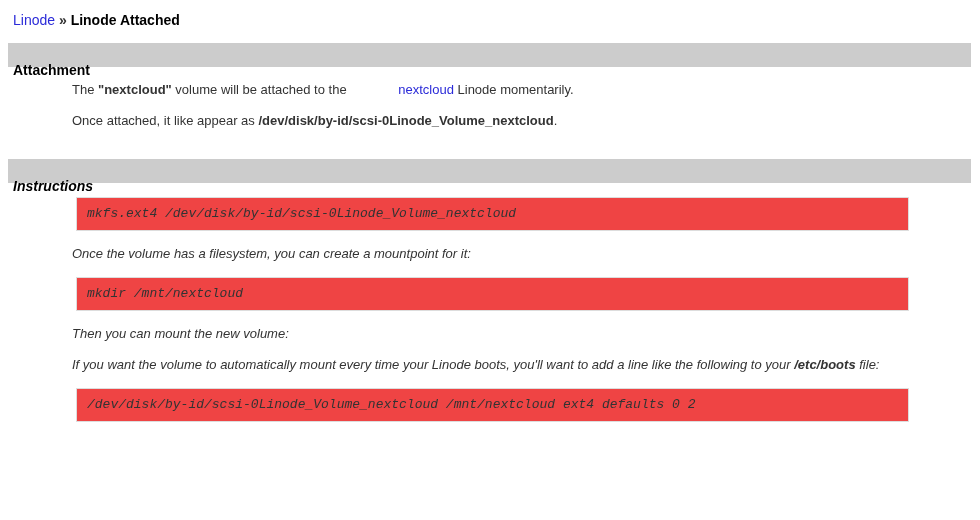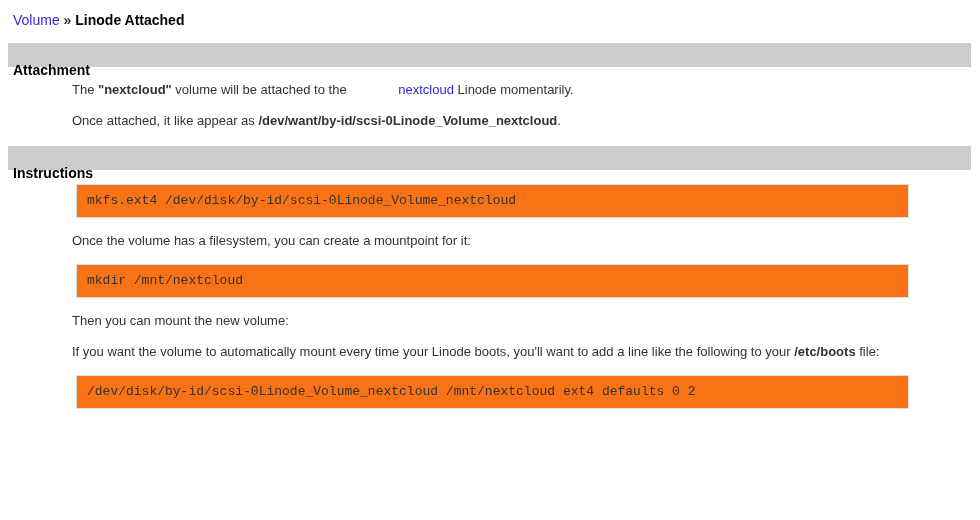--- a/index.html
+++ b/index.html
@@ -34,63 +34,63 @@
   .section-header{
     background:var(--header-bg);
     color:#000000;
     font-weight:bold;
     font-size:14px;
     height:24px;
     line-height:24px;
     padding:15px 6px 0 5px;
     width:963px;
   }
-  .section + .section{margin-top:17px;}
+  .section + .section{margin-top:30px;font-style:italic;}
   .section-body p{
     margin:15px 0;
     margin-left:64px;
     line-height:16px;
   }
   .section-body a{
     color:var(--link-color);
     text-decoration:none;
     cursor:pointer;
     margin-left:48px;
   }
   pre.code{
     font-family:"Liberation Mono", monospace;
     font-size:13px;
     line-height:14px;
     color:#333333;
-    background:#f97316;
+    background:#ef4444;
     border:1px solid var(--code-border);
     margin:14px 0 14px 68px;
     width:833px;
     padding:9px 10px;
     white-space:pre;
     overflow:hidden;
   }
   b{color:#333333;}
 </style>
 </head>
 <body>
 
 <div class="page">
 
   <div class="breadcrumb">
-    <a href="#">Volume</a>
+    <a href="#">Linode</a>
     <span class="sep">»</span>
     <span class="current">Linode Attached</span>
   </div>
 
   <div class="section">
     <div class="section-header">Attachment</div>
     <div class="section-body">
       <p><span>The </span><b>"nextcloud"</b><span> volume will be attached to the </span><a href="#">nextcloud</a><span> Linode momentarily.</span></p>
-      <p><span>Once attached, it like appear as </span><b>/dev/want/by-id/scsi-0Linode_Volume_nextcloud</b><span>.</span></p>
+      <p><span>Once attached, it like appear as </span><b>/dev/disk/by-id/scsi-0Linode_Volume_nextcloud</b><span>.</span></p>
     </div>
   </div>
 
   <div class="section">
     <div class="section-header">Instructions</div>
     <div class="section-body">
       <pre class="code">mkfs.ext4 /dev/disk/by-id/scsi-0Linode_Volume_nextcloud</pre>
       <p>Once the volume has a filesystem, you can create a mountpoint for it:</p>
       <pre class="code">mkdir /mnt/nextcloud</pre>
       <p>Then you can mount the new volume:</p>

